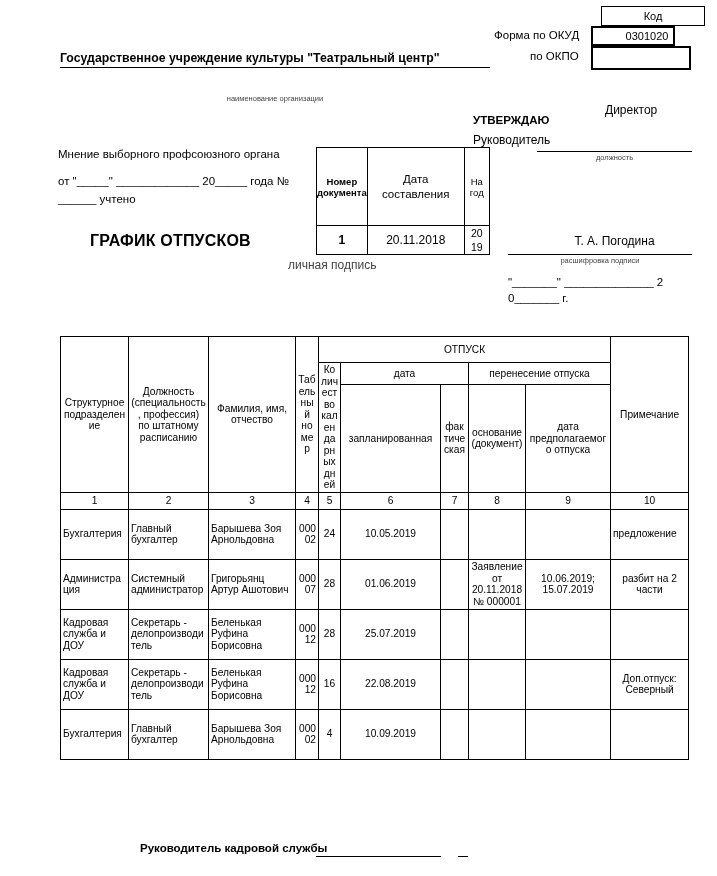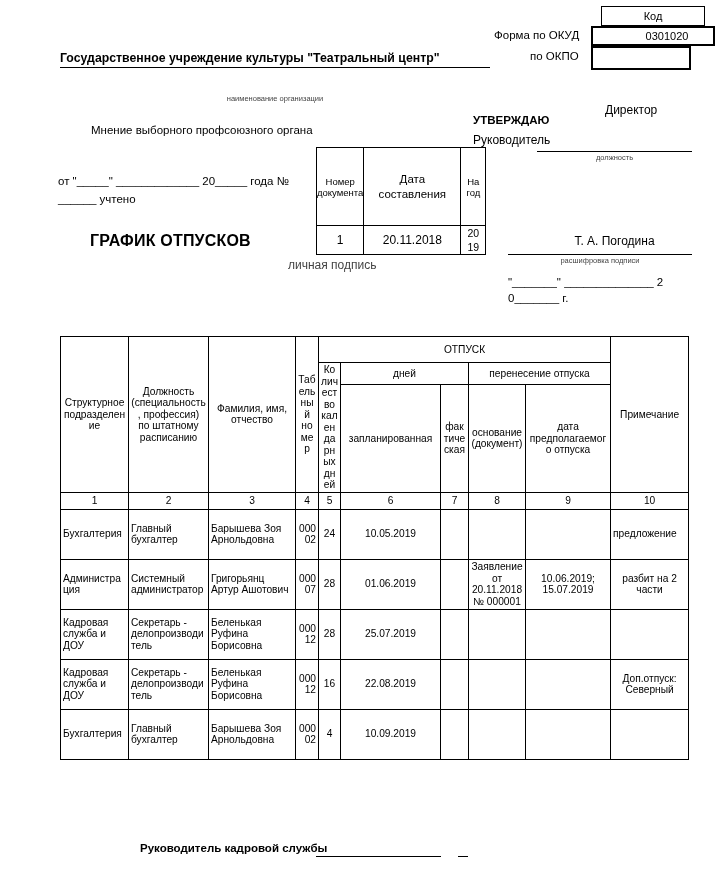--- a/index.html
+++ b/index.html
@@ -15,36 +15,36 @@
   .page{position:relative;width:717px;height:876px;}
   .abs{position:absolute;}
 
   
   .code-box{
     position:absolute;border:1px solid #000;background:#fff;
     font-size:11px;text-align:center;box-sizing:border-box;
     display:flex;align-items:center;justify-content:center;
   }
   .code-head{left:601px;top:6px;width:104px;height:20px;}
-  .code-val{left:591px;top:26px;width:124px;height:20px;border:2px solid #000;padding-left:28px;}
+  .code-val{left:591px;top:26px;width:84px;height:20px;border:2px solid #000;padding-left:28px;}
   .code-empty{left:591px;top:46px;width:100px;height:24px;border:2px solid #000;}
 
   .lbl-okud{left:494px;top:29px;font-size:11.5px;}
   .lbl-okpo{left:530px;top:50px;font-size:11.5px;}
 
   
   .org-name{
     left:60px;top:51px;width:430px;
     font-size:12.3px;font-weight:bold;
     border-bottom:1px solid #000;padding-bottom:2px;
   }
   .org-caption{left:60px;top:70px;width:430px;text-align:center;font-size:7.5px;color:#444;margin-top:24px;}
 
   
-  .union-title{left:58px;top:124px;font-size:11.5px;margin-left:33px;}
+  .union-title{left:58px;top:148px;font-size:11.5px;}
   .union-line1{left:58px;top:175px;font-size:11.5px;letter-spacing:0px;}
   .union-line2{left:58px;top:193px;font-size:11.5px;}
 
   
   .approve{left:473px;top:114px;font-size:11.5px;font-weight:bold;}
   .director{left:605px;top:103px;font-size:12px;}
   .ruk{left:473px;top:133px;font-size:12px;}
   .post-line{left:537px;top:150px;width:155px;border-bottom:1px solid #000;height:1px;}
   .post-cap{left:537px;top:153px;width:155px;text-align:center;font-size:7.5px;color:#444;}
 
@@ -61,21 +61,21 @@
 
   
   .mini{
     position:absolute;left:316px;top:147px;
     border-collapse:collapse;table-layout:fixed;
   }
   .mini td{
     border:1px solid #000;font-size:10.5px;text-align:center;
     vertical-align:middle;padding:0 1px;line-height:15px;
   }
-  .mini .c-num{width:20px;}
+  .mini .c-num{width:20px;font-weight:bold;}
   .mini .c-date{width:94px;font-size:11.5px;}
   .mini .c-year{width:22px;}
   .mini .hd{height:75px;}
   .mini .bd{height:26px;font-size:12px;}
   .mini .bd.c-year{font-size:10.5px;line-height:14px;}
 
   
   table.main{
     position:absolute;left:60px;top:336px;
     border-collapse:collapse;table-layout:fixed;width:628px;
@@ -174,21 +174,21 @@
       <td rowspan="3" class="ctr h-main">Структурное подразделение</td>
       <td rowspan="3" class="ctr h-main">Должность (специальность, профессия) по штатному расписанию</td>
       <td rowspan="3" class="ctr h-main">Фамилия, имя, отчество</td>
       <td rowspan="3" class="ctr h-main">Табельный номер</td>
       <td colspan="5" class="ctr">ОТПУСК</td>
       <td rowspan="3" class="ctr h-main">Примечание</td>
     </tr>
 
     <tr class="h-sub">
       <td rowspan="2" class="ctr vert">Количество календарных дней</td>
-      <td colspan="2" class="ctr">дней</td>
+      <td colspan="2" class="ctr">дата</td>
       <td colspan="2" class="ctr">перенесение отпуска</td>
     </tr>
 
     <tr>
       <td class="ctr">запланированная</td>
       <td class="ctr">фактическая</td>
       <td class="ctr">основание (документ)</td>
       <td class="ctr">дата предполагаемого отпуска</td>
     </tr>
 

